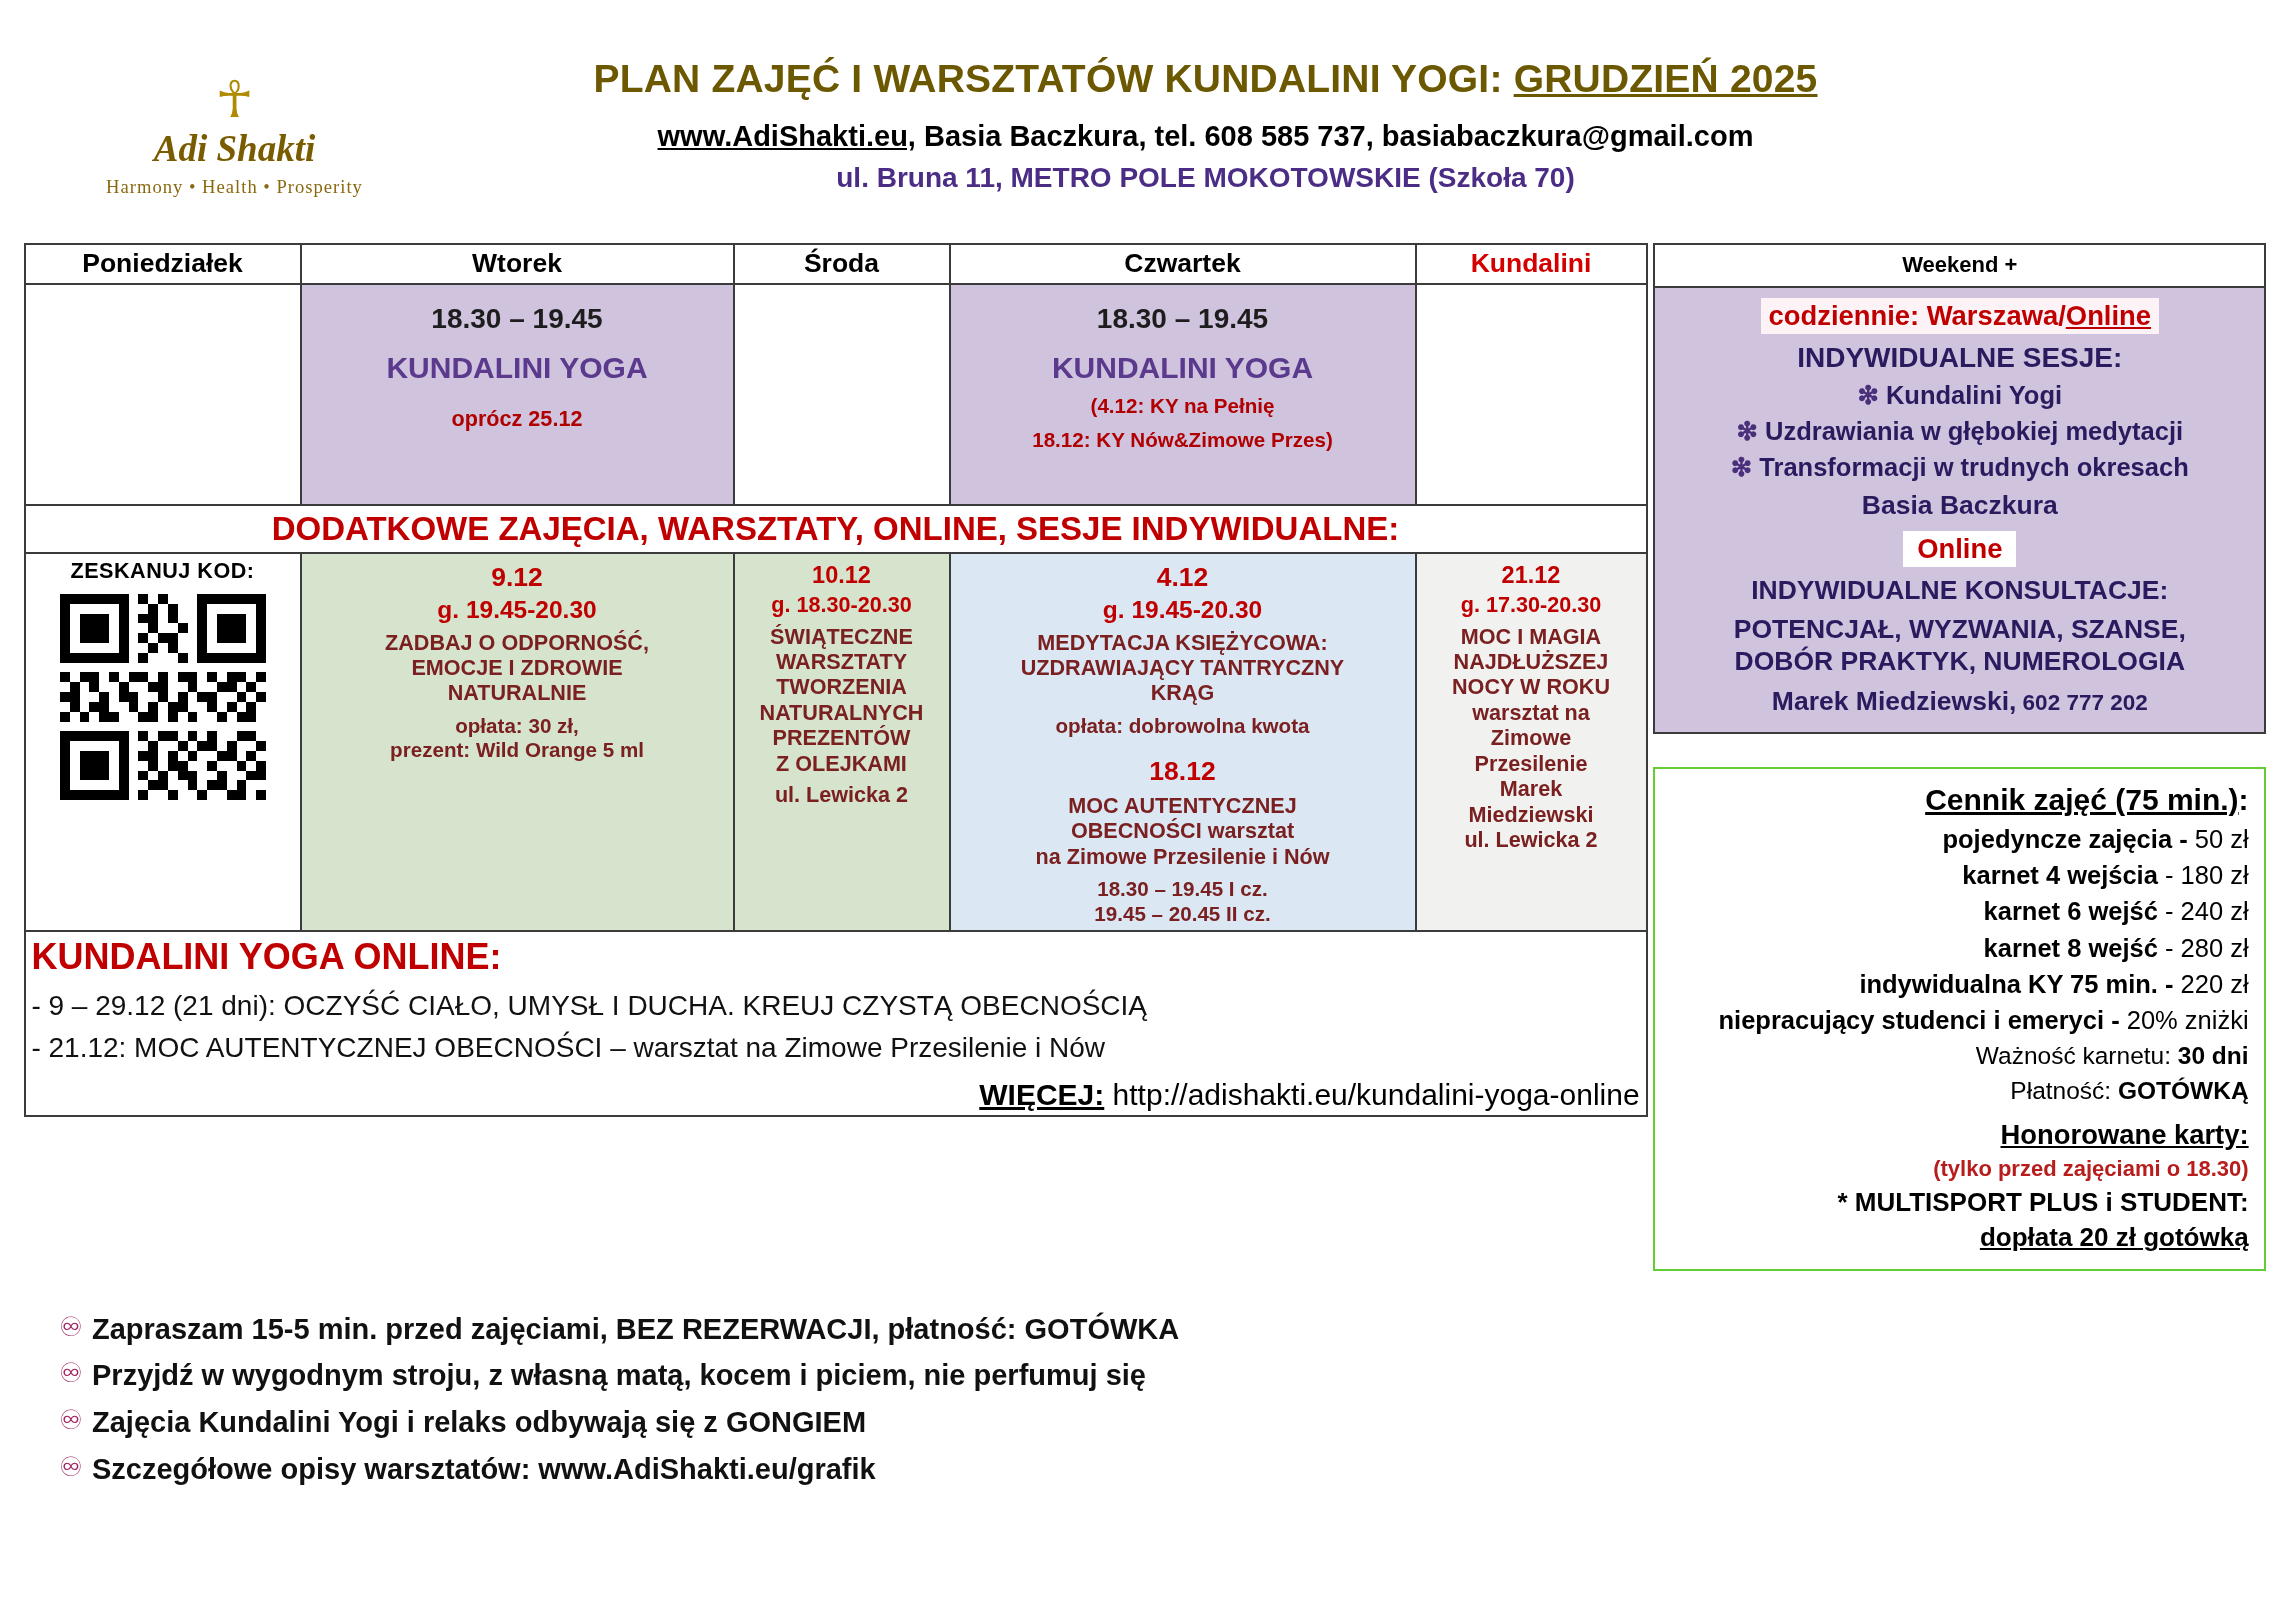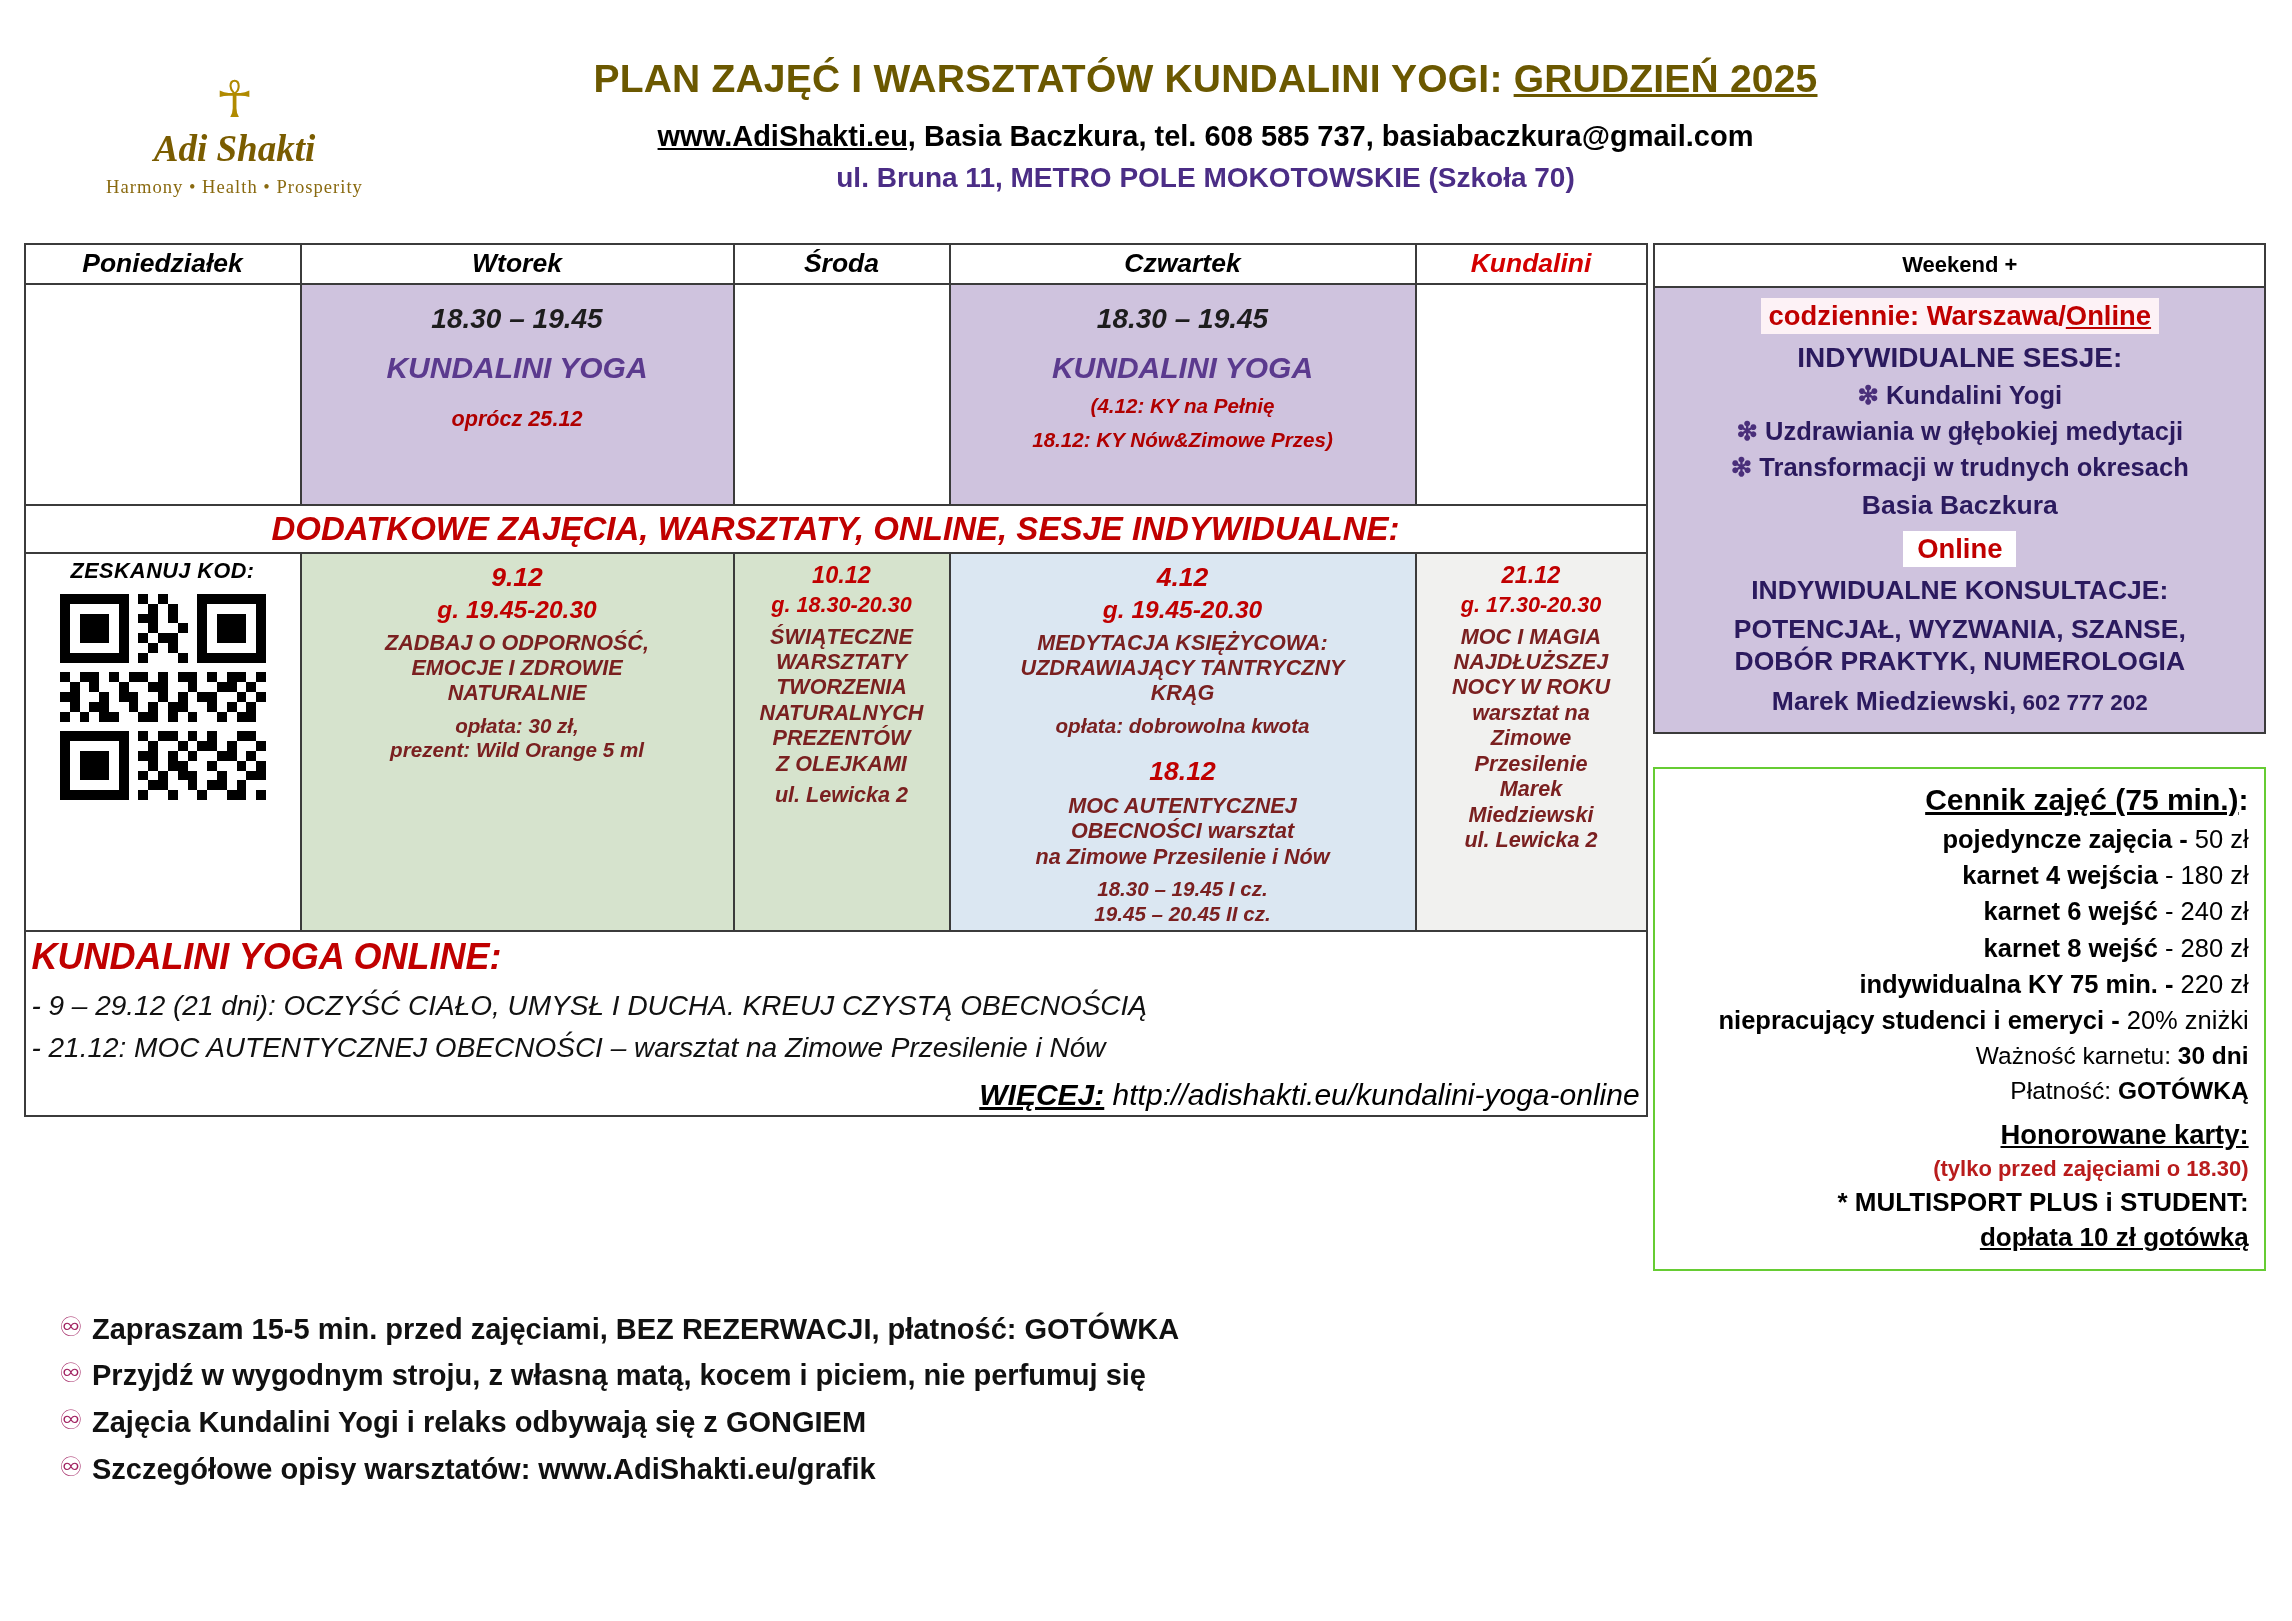--- a/index.html
+++ b/index.html
@@ -88,21 +88,20 @@
   }
 
   
   .body-wrap {
     display: flex;
     gap: 0px;
     align-items: flex-start;
   }
   .left-col {
     width: 1622px;
-    font-style: italic;
   }
   .right-col {
     width: 613px;
     margin-left: 7.8px;
   }
 
   table.sched {
     border-collapse: collapse;
     width: 1622px;
     table-layout: fixed;
@@ -662,21 +661,21 @@
         <div class="price-row"><b>karnet 4 wejścia</b><span> - 180 zł</span></div>
         <div class="price-row"><b>karnet 6 wejść</b><span> - 240 zł</span></div>
         <div class="price-row"><b>karnet 8 wejść</b><span> - 280 zł</span></div>
         <div class="price-row"><b>indywidualna KY 75 min. - </b><span>220 zł</span></div>
         <div class="price-row"><b>niepracujący studenci i emeryci - </b><span>20% zniżki</span></div>
         <div class="price-note"><span>Ważność karnetu: </span><b>30 dni</b></div>
         <div class="price-note"><span>Płatność: </span><b>GOTÓWKĄ</b></div>
         <div class="cards-title">Honorowane karty:</div>
         <div class="cards-sub">(tylko przed zajęciami o 18.30)</div>
         <div class="cards-line">* MULTISPORT PLUS i STUDENT:</div>
-        <div class="cards-line"><u>dopłata 10 zł gotówką</u></div>
+        <div class="cards-line"><u>dopłata 20 zł gotówką</u></div>
       </div>
     </div>
   </div>
 
   <div class="notes">
     <div class="note-row">
       <div class="bullet">♾</div>
       <div class="note-txt">Zapraszam 15-5 min. przed zajęciami, BEZ REZERWACJI, płatność: GOTÓWKA</div>
     </div>
     <div class="note-row">

